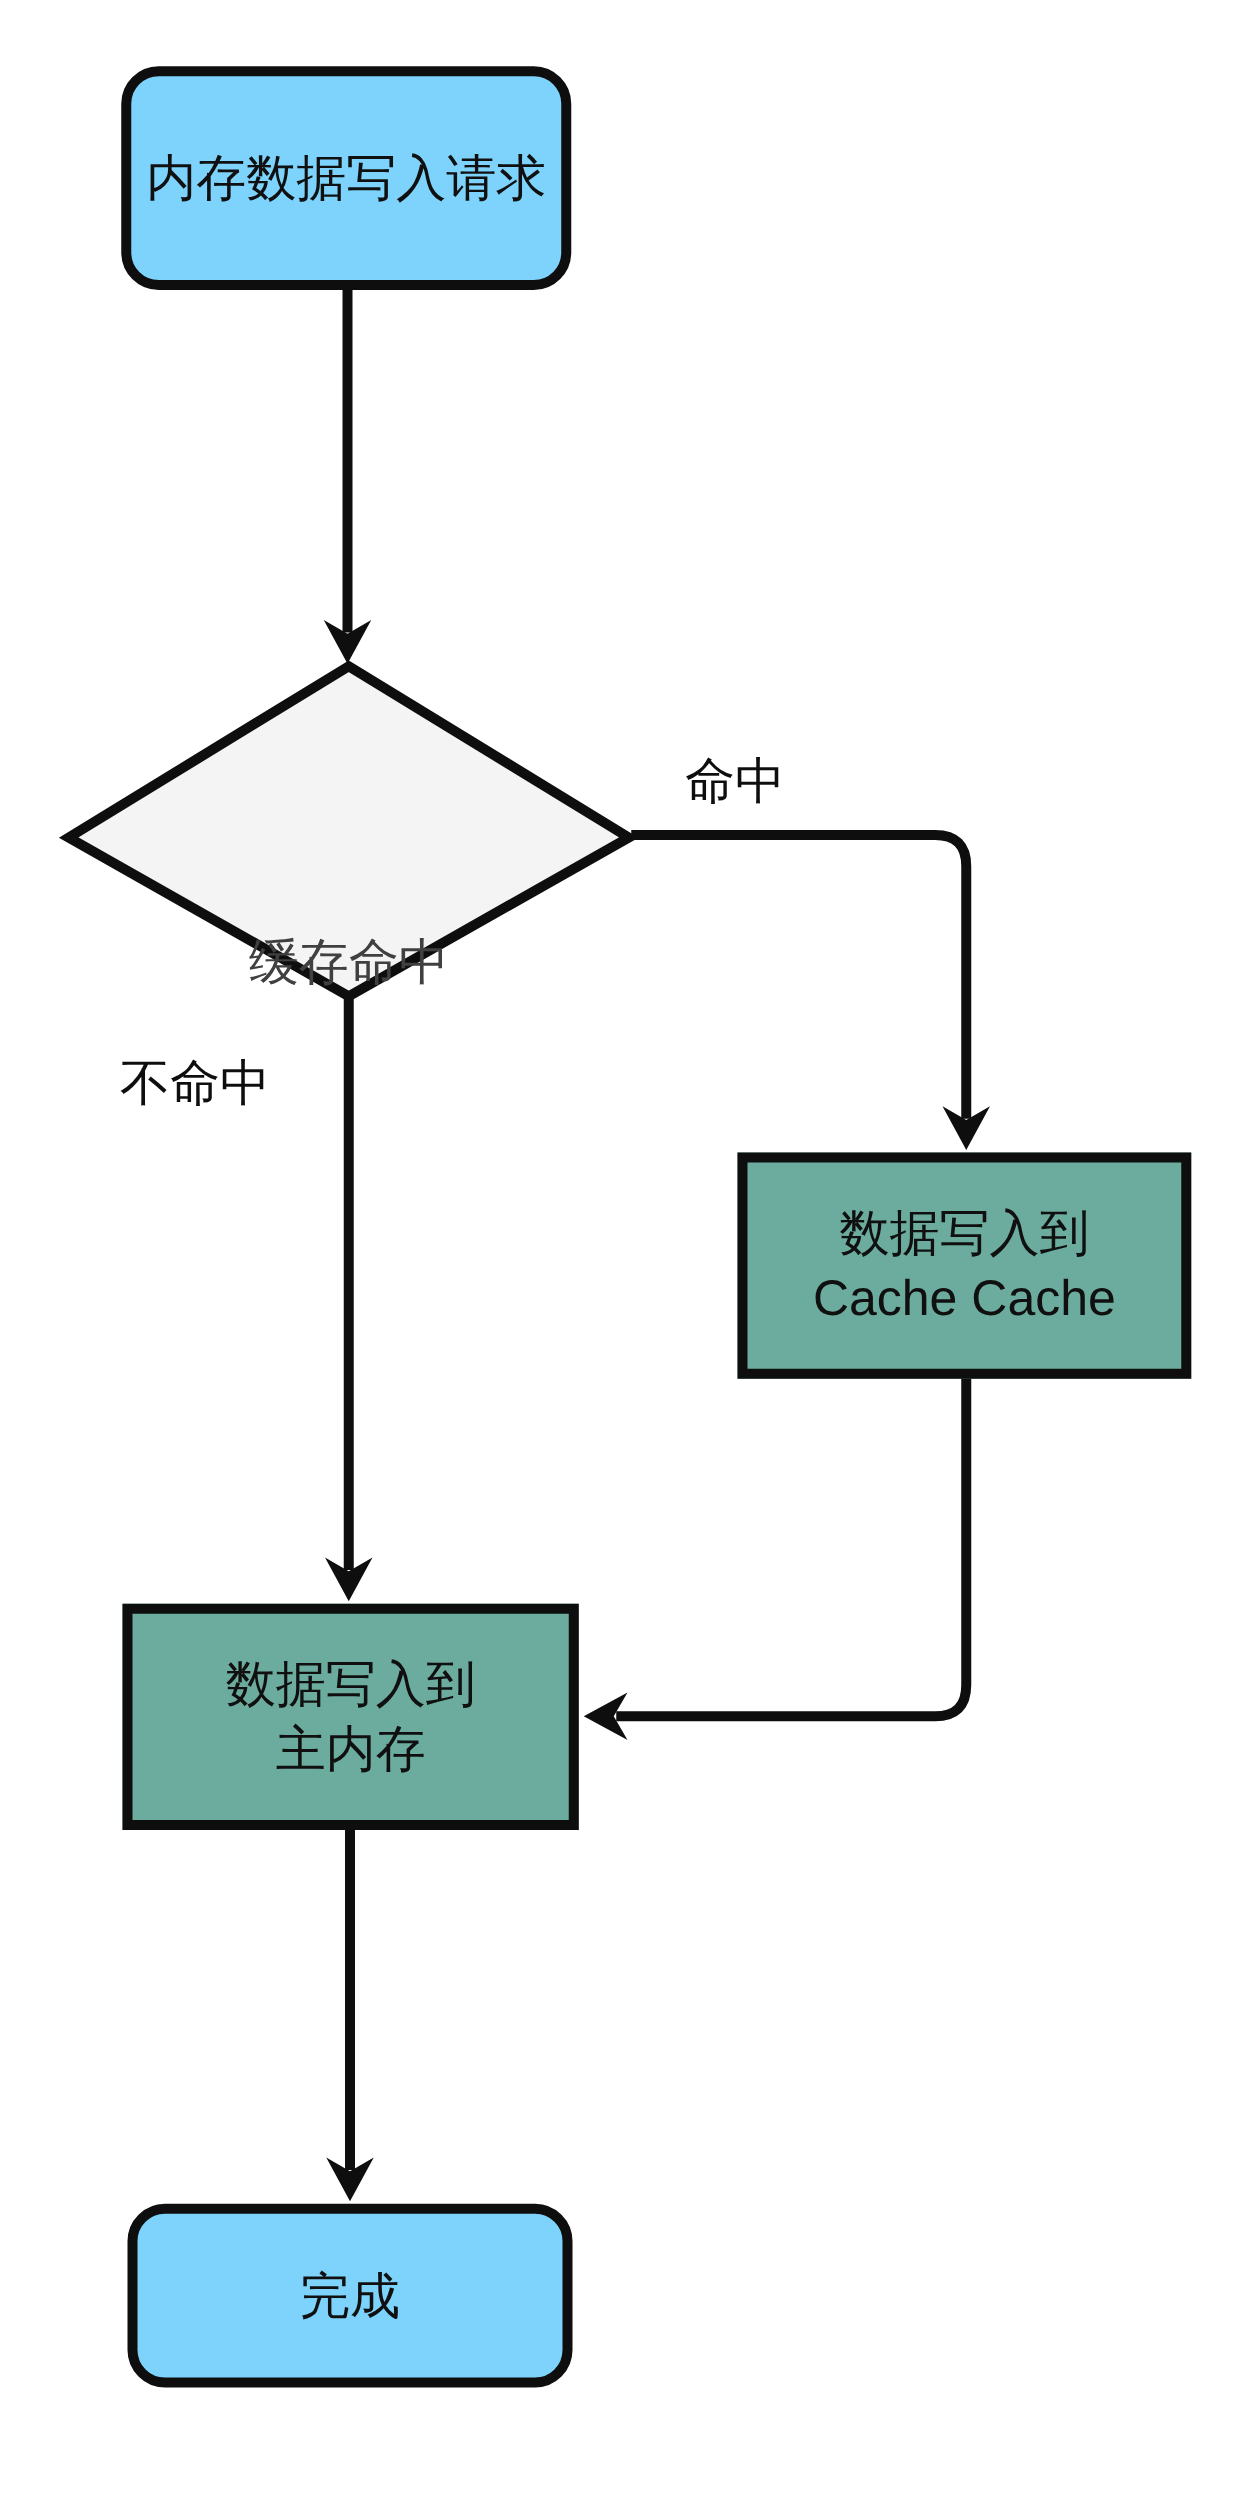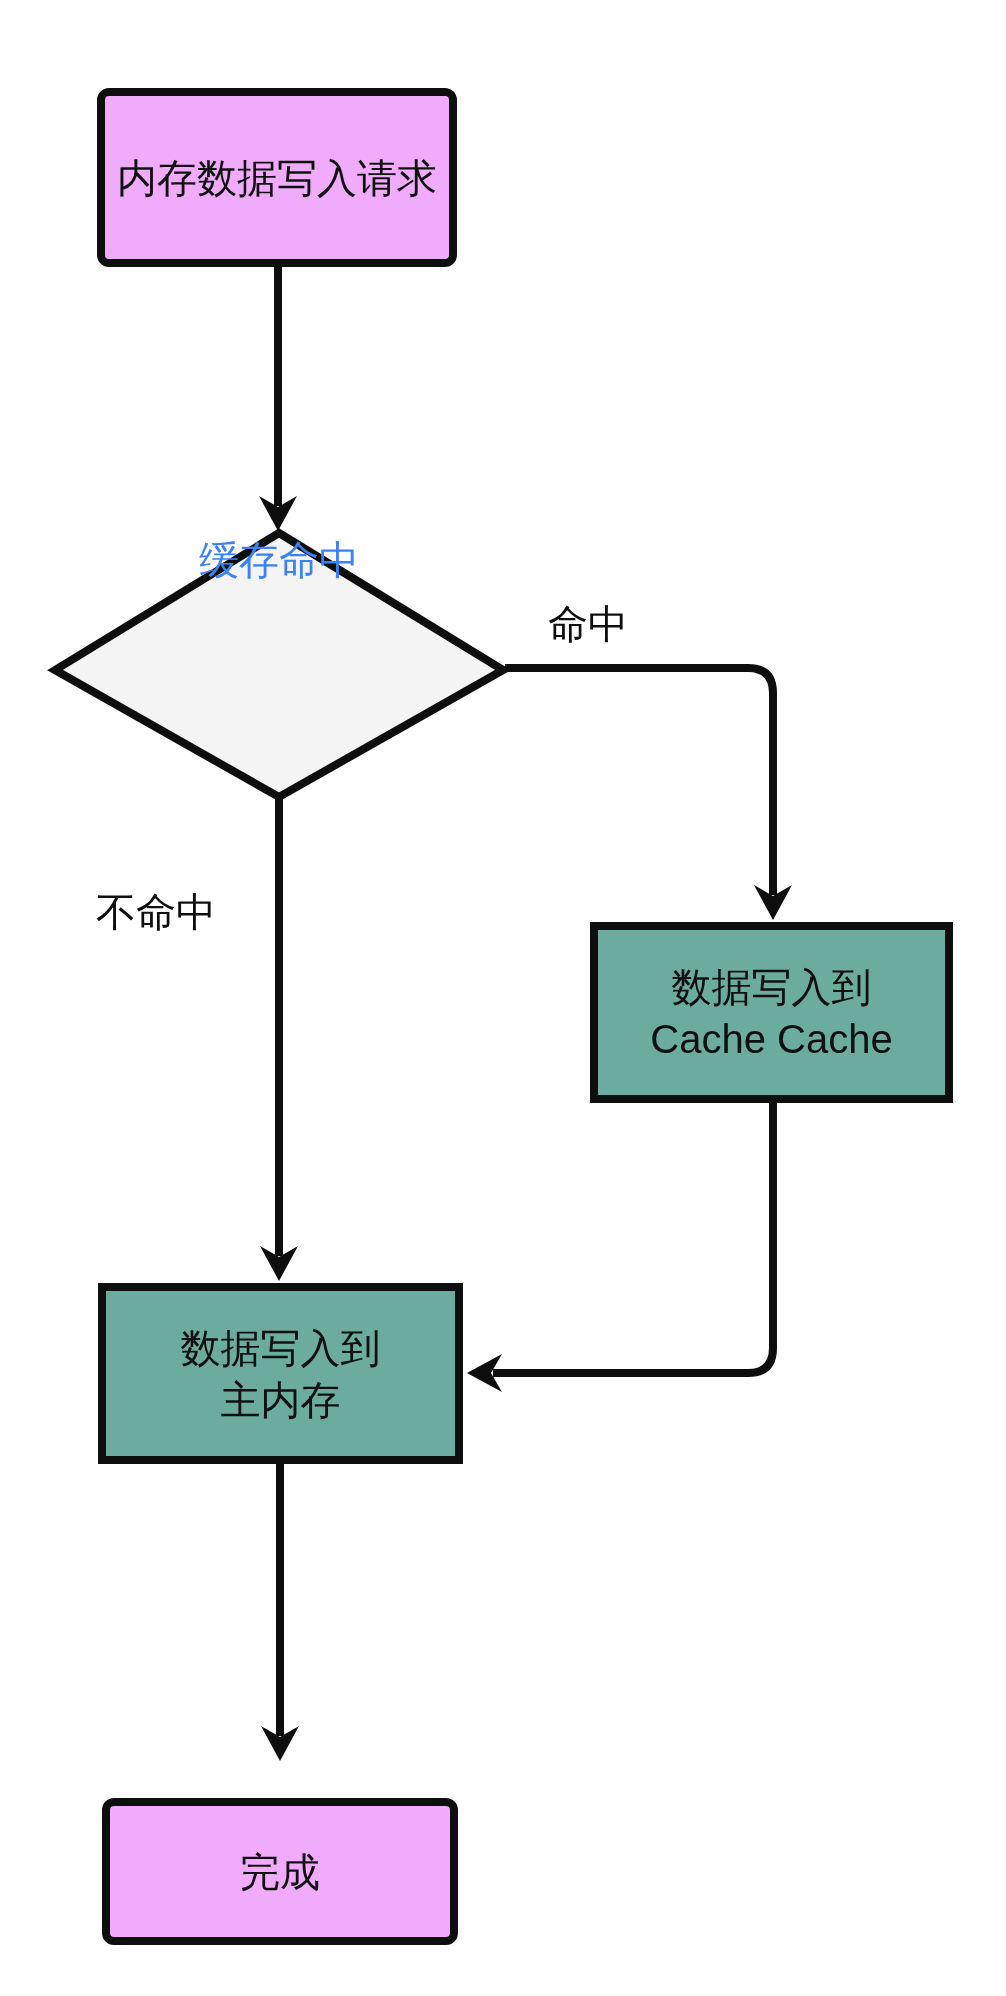--- a/index.html
+++ b/index.html
@@ -25,53 +25,52 @@
     flex-direction: column;
     align-items: center;
     justify-content: center;
     font-size: 40px;
     line-height: 1.3;
     color: #101010;
     text-align: center;
     z-index: 2;
   }
   .terminal {
-    background: #f0abfc;
-    border-radius: 12px;
-    margin-top: 35px;
+    background: #7dd3fc;
+    border-radius: 30px;
   }
   .process {
     background: #6cac9e;
     align-items: center;
   }
   .node-start  { left: 97px;  top: 53px;   width: 360px; height: 179px; }
   .node-cache  { left: 590px; top: 922px;  width: 363px; height: 181px; }
   .node-memory { left: 98px;  top: 1283px; width: 365px; height: 181px; }
   .node-done   { left: 102px; top: 1763px; width: 356px; height: 147px; }
   .decision-label {
     position: absolute;
     left: 55px; top: 533px;
     width: 448px; height: 264px;
     display: flex;
-    align-items: flex-start;
+    align-items: flex-end;
     justify-content: center;
     font-size: 40px;
-    color: #3b82f6;
+    color: #404040;
     z-index: 2;
     pointer-events: none;
   }
   .edge-label {
     position: absolute;
     font-size: 40px;
     color: #0e0e0e;
     z-index: 2;
     white-space: nowrap;
   }
   .edge-label-hit  { left: 548px; top: 597px; font-family: Liberation Mono, monospace; }
-  .edge-label-miss { left: 96px;  top: 885px; }
+  .edge-label-miss { left: 96px;  top: 839px; }
 </style>
 </head>
 <body>
 
 <div class="canvas">
 
   <svg class="edges-layer" viewBox="0 0 1006 1996" xmlns="http://www.w3.org/2000/svg">
 
     <path d="M278 232 V506" fill="none" stroke="#0e0e0e" stroke-width="8"></path>
     <polygon points="278,531 259,496 278,507 297,496" fill="#0e0e0e"></polygon>

